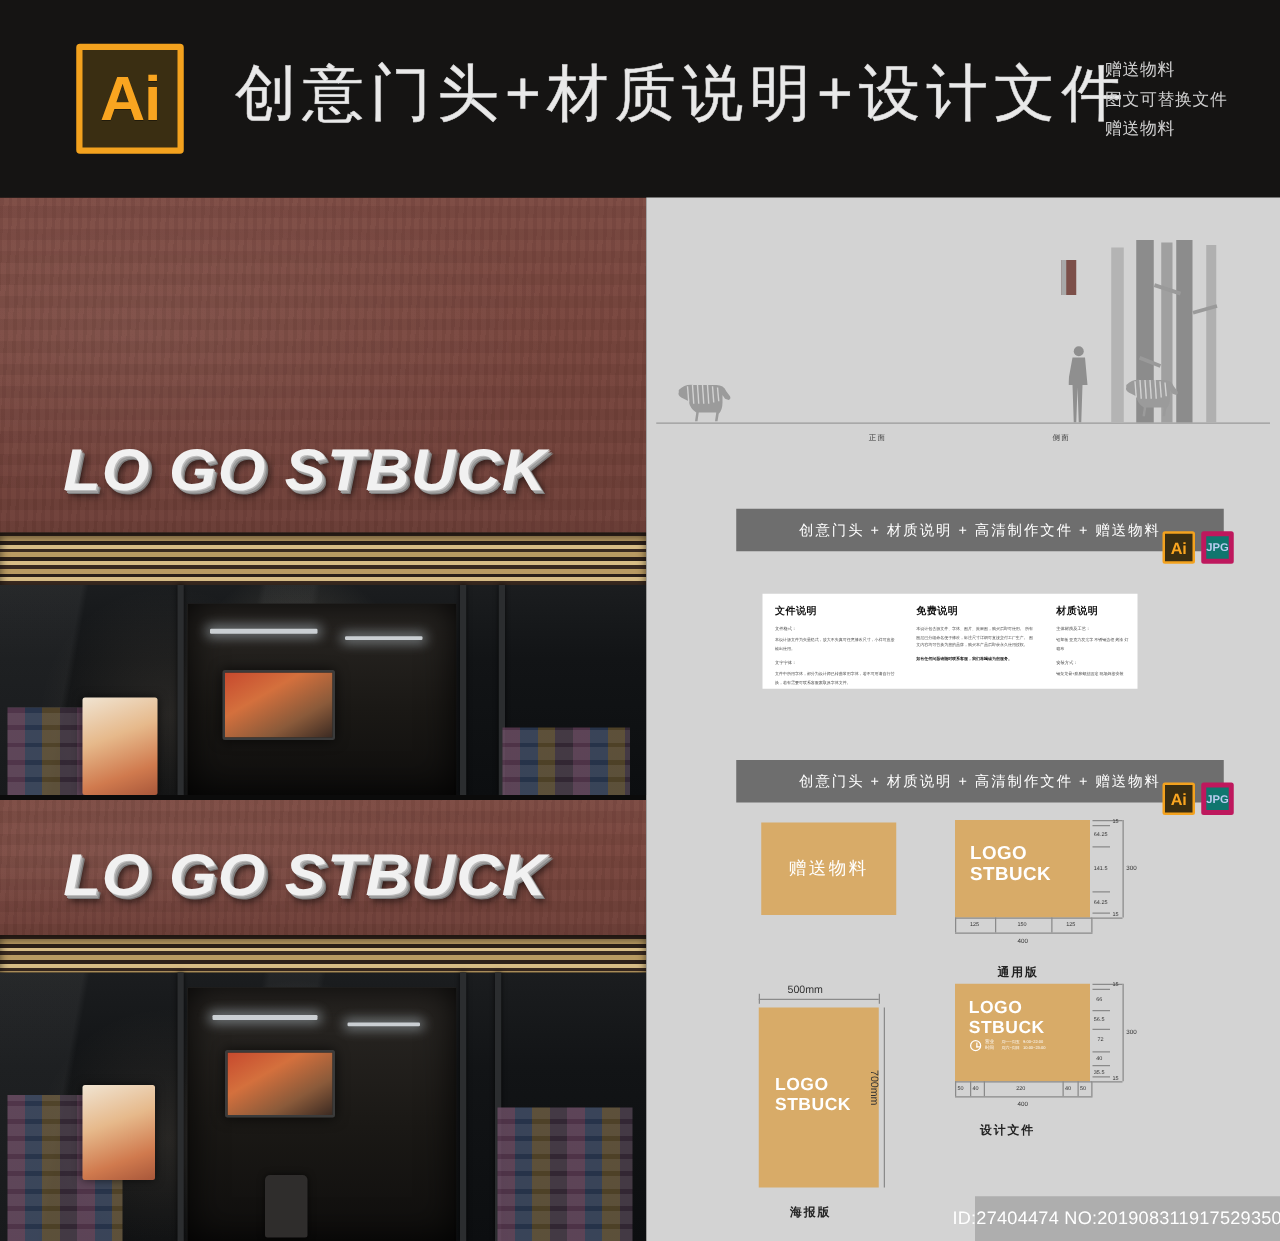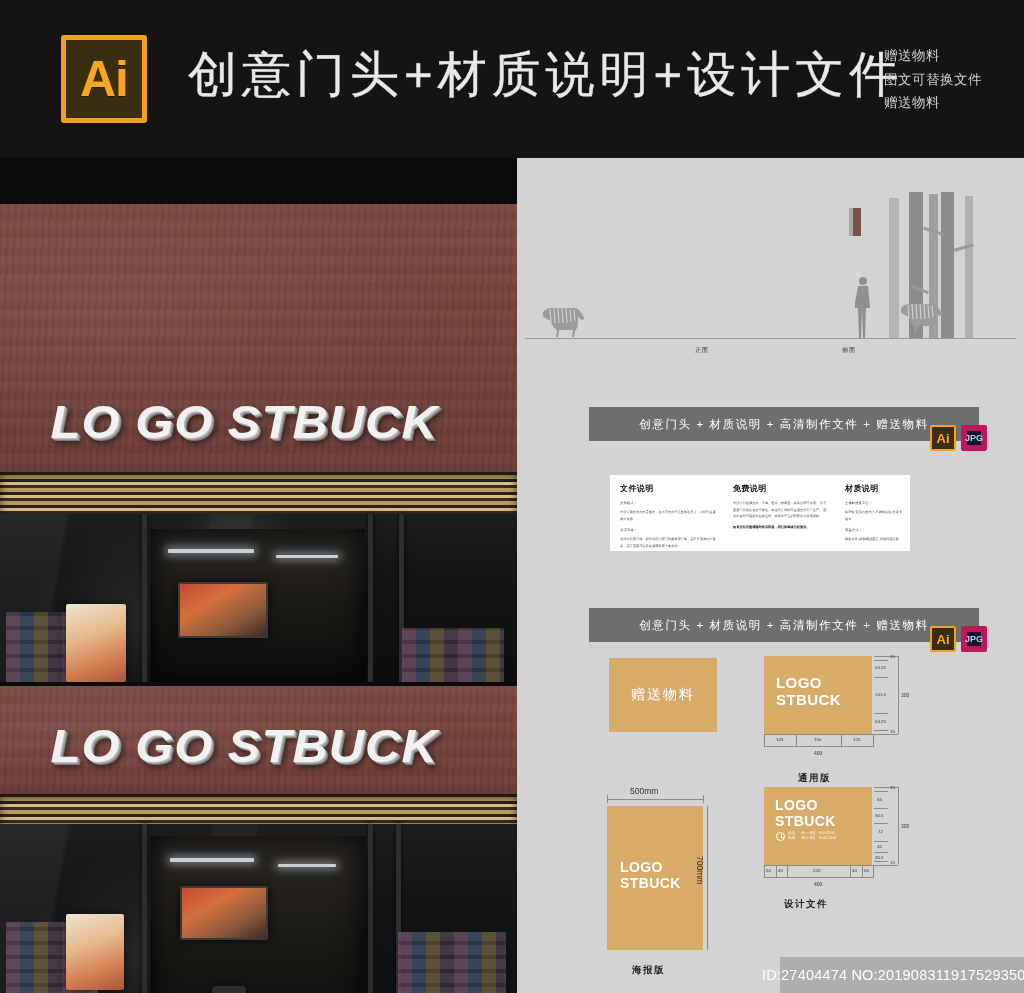--- a/index.html
+++ b/index.html
@@ -54,21 +54,21 @@
   .header-notes div { white-space: nowrap; }
 
   
   .photo-col {
     position: absolute; left: 0; top: 158px;
     width: 517px; height: 835px;
     background: #0b0b0b;
     overflow: hidden;
   }
   .photo {
-    position: absolute; left: 0; width: 517px; overflow: hidden; margin-top: 46px;
+    position: absolute; left: 0; width: 517px; overflow: hidden;
   }
   .photo-a { top: 0; height: 478px; }
   .photo-b { top: 482px; height: 353px; }
 
   
   .facade {
     position: absolute; left: 0; top: 0; width: 100%;
     background:
       radial-gradient(ellipse at 20% 40%, rgba(255,255,255,.06), transparent 60%),
       linear-gradient(180deg, #7c4a42 0%, #78453d 40%, #6e3f38 100%);
@@ -213,21 +213,21 @@
   .banner-2{ top:450px; }
   .fmt-badges{ position:absolute; display:flex; gap:5px; }
   .fmt-badges.b1{ left:413px; top:267px; }
   .fmt-badges.b2{ left:413px; top:468px; }
   .fmt{
     width:26px; height:26px; border-radius:2px;
     display:flex; align-items:center; justify-content:center;
     font-weight:bold; font-size:13px; line-height:1;
   }
   .fmt.ai{ background:#3a2e12; border:2px solid #f3a21e; color:#f9a520; }
-  .fmt.jpg{ background:#0f172a; border:6px solid #be185d; color:#b9cdf0; font-size:9px; }
+  .fmt.jpg{ background:#0f766e; border:4px solid #be185d; color:#b9cdf0; font-size:9px; }
 
   
   .infocard{
     position:absolute; left:93px; top:317px; width:300px; height:76px;
     background:#fff; display:flex;
   }
   .infocol{ padding:8px 6px 0 10px; }
   .infocol.c1{ width:113px; }
   .infocol.c2{ width:75px; }
   .infocol.c3{ width:112px; }

